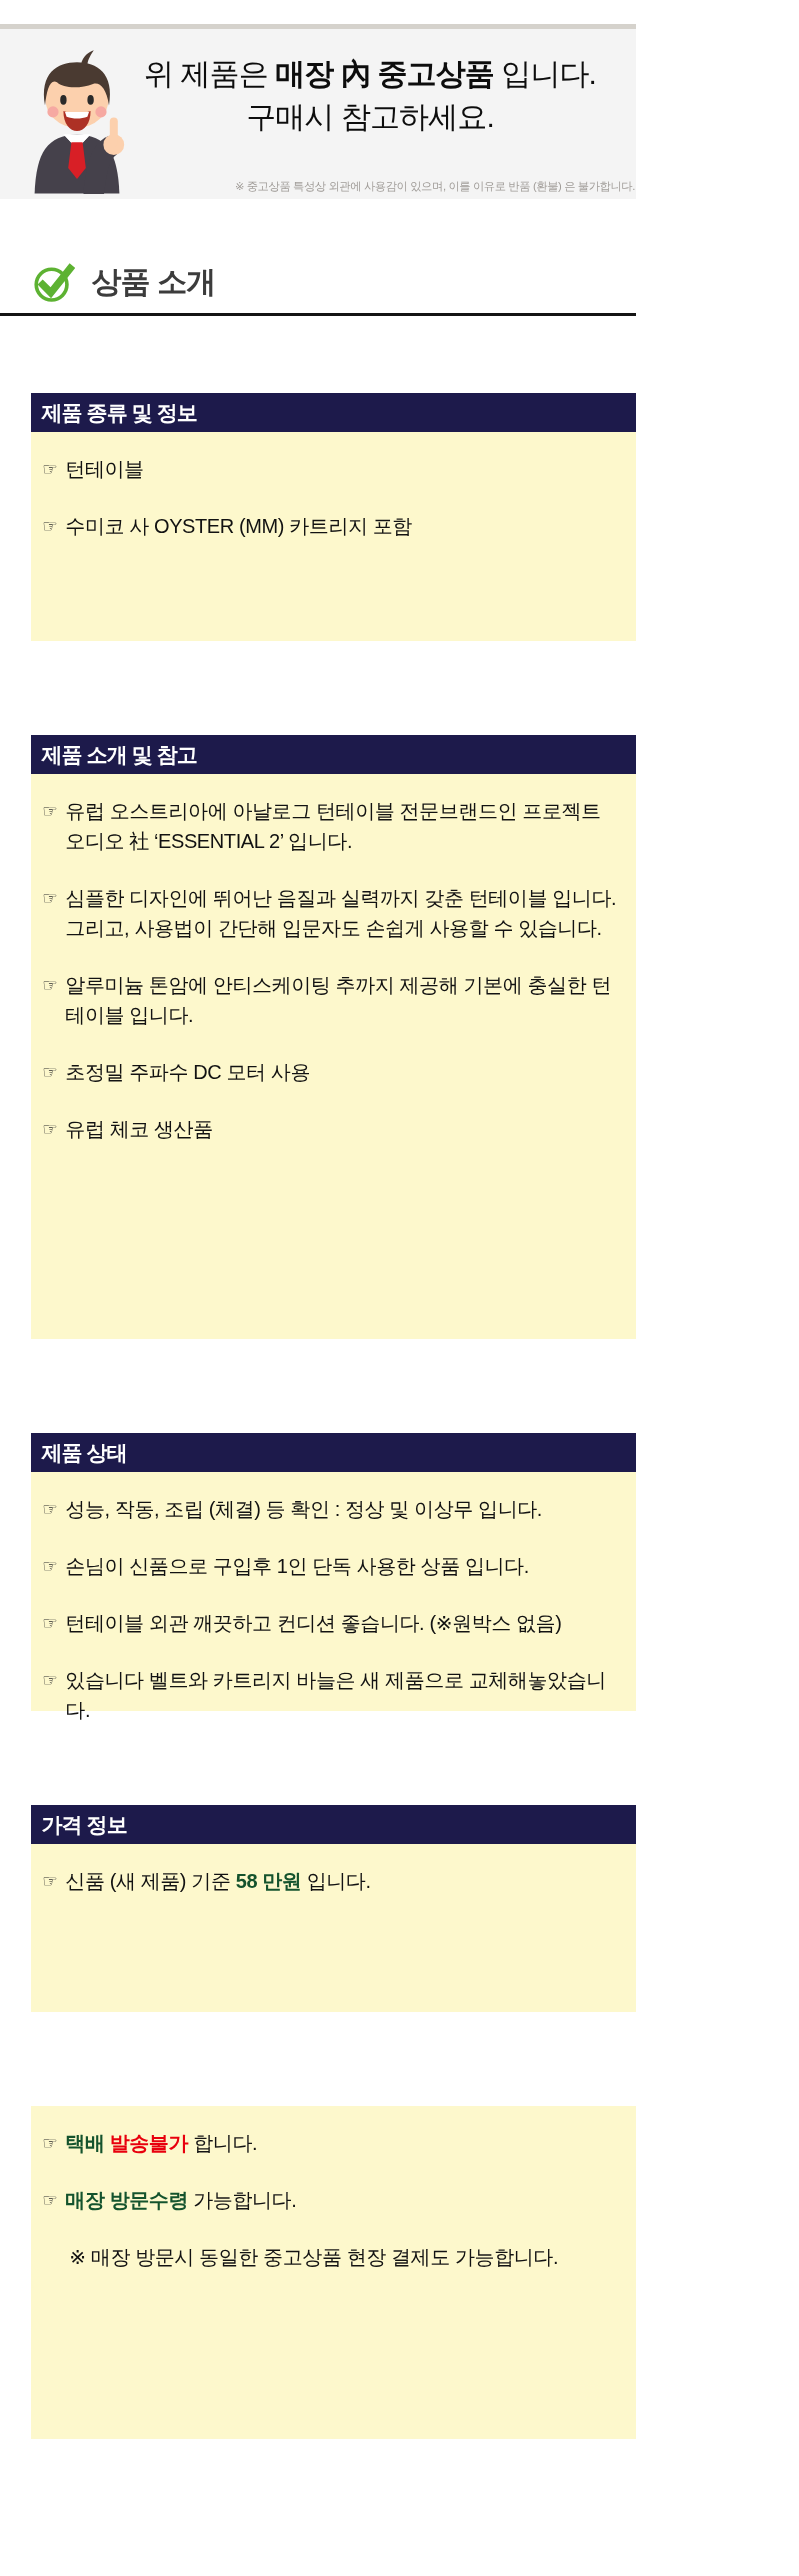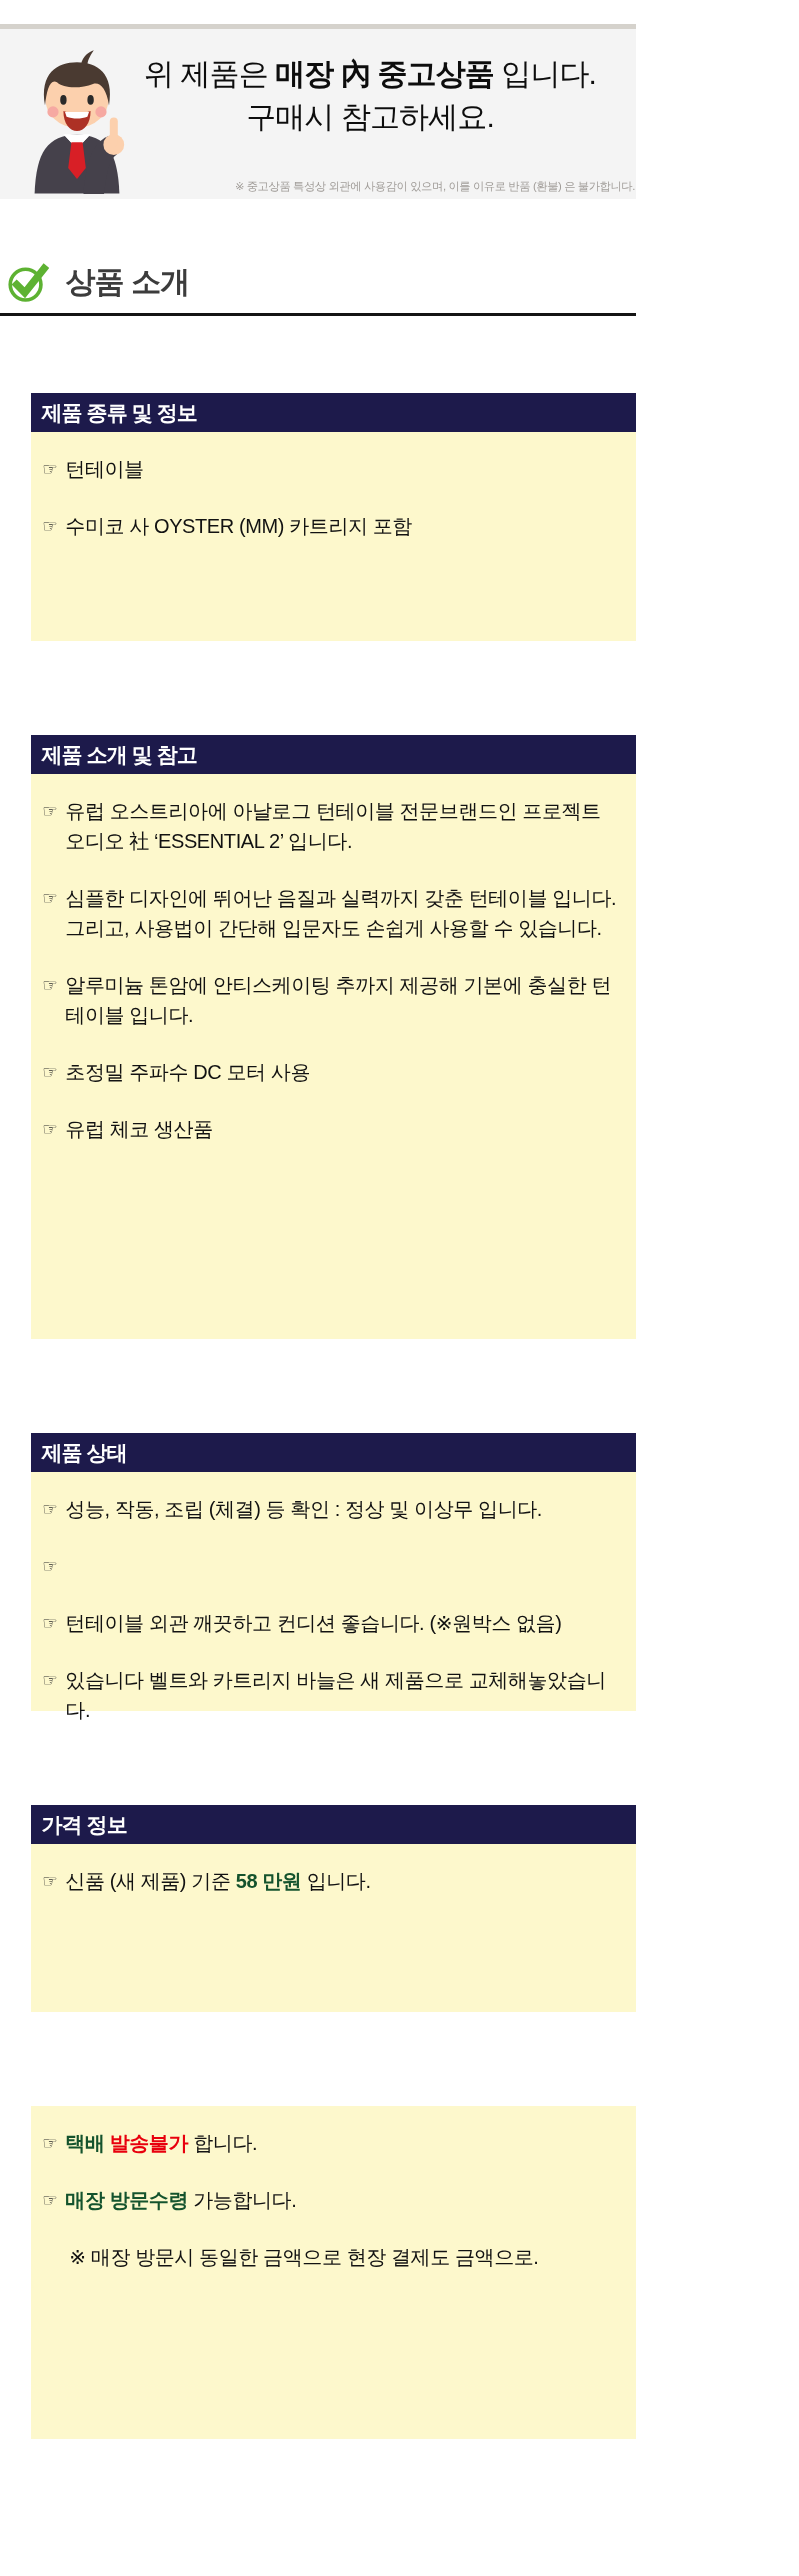--- a/index.html
+++ b/index.html
@@ -19,21 +19,21 @@
     padding-top:23.5px; padding-left:104px; text-align:center;
     font-size:30px; line-height:43px; color:#0d0d0d; letter-spacing:-0.9px;
   }
   .banner-text .b { font-weight:bold; }
   .banner-note {
     position:absolute; right:1px; bottom:4.3px;
     font-size:11.3px; color:#a09c98; letter-spacing:-0.4px;
   }
 
   
-  .intro-row { margin-top:63px; height:42px; display:flex; align-items:center; gap:16.5px; padding-left:7px; }
+  .intro-row { margin-top:63px; height:42px; display:flex; align-items:center; gap:16.5px; padding-left:33px; }
   .check-icon { width:42px; height:42px; flex:0 0 auto; }
   .intro-title { font-size:30px; font-weight:bold; color:#3c3c3c; letter-spacing:-0.9px; }
   .divider { margin-top:9.6px; height:2.6px; background:#141414; }
 
   
   .section { margin-top:94px;margin-left:31px; }
   #sections .section:first-child { margin-top:77px; }
   .sec-header {
     height:39px; line-height:39px; padding-left:10.4px;
     background:var(--navy,#1d1a4b); color:#ffffff;
@@ -139,20 +139,21 @@
       </div>
       <div class="section">
         <div class="sec-header">제품 상태</div>
         <div class="sec-body">
           <div class="item bullet">
             <span class="mk">☞</span>
             <span class="txt"><span class="seg">성능, 작동, 조립 (체결) 등 확인 : 정상 및 이상무 입니다.</span></span>
           </div>
           <div class="item bullet">
             <span class="mk">☞</span>
+            <span class="txt"><span class="seg">손님이 신품으로 구입후 1인 단독 사용한 상품 입니다.</span></span>
           </div>
           <div class="item bullet">
             <span class="mk">☞</span>
             <span class="txt"><span class="seg">턴테이블 외관 깨끗하고 컨디션 좋습니다. (※원박스 없음)</span></span>
           </div>
           <div class="item bullet">
             <span class="mk">☞</span>
             <span class="txt"><span class="seg">있습니다 벨트와 카트리지 바늘은 새 제품으로 교체해놓았습니다.</span></span>
           </div>
         </div>
@@ -169,19 +170,19 @@
       <div class="section">
         <div class="sec-body">
           <div class="item bullet">
             <span class="mk">☞</span>
             <span class="txt"><span class="seg bold">택배 </span><span class="seg bold red">발송불가</span><span class="seg"> 합니다.</span></span>
           </div>
           <div class="item bullet">
             <span class="mk">☞</span>
             <span class="txt"><span class="seg bold">매장 방문수령</span><span class="seg"> 가능합니다.</span></span>
           </div>
-          <div class="item note"><span class="txt"><span class="seg">※ 매장 방문시 동일한 금액으로 현장 결제도 금액으로.</span></span></div>
+          <div class="item note"><span class="txt"><span class="seg">※ 매장 방문시 동일한 중고상품 현장 결제도 가능합니다.</span></span></div>
         </div>
       </div>
     </div>
 
 </div>
 
 
 </body></html>

